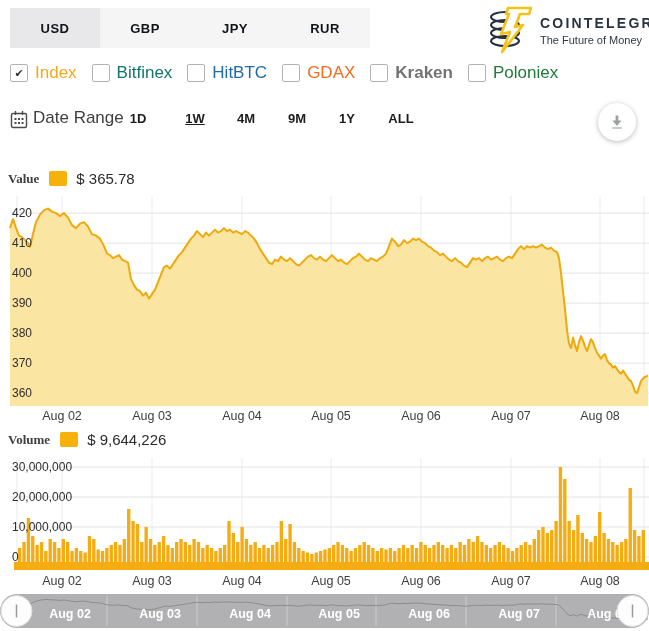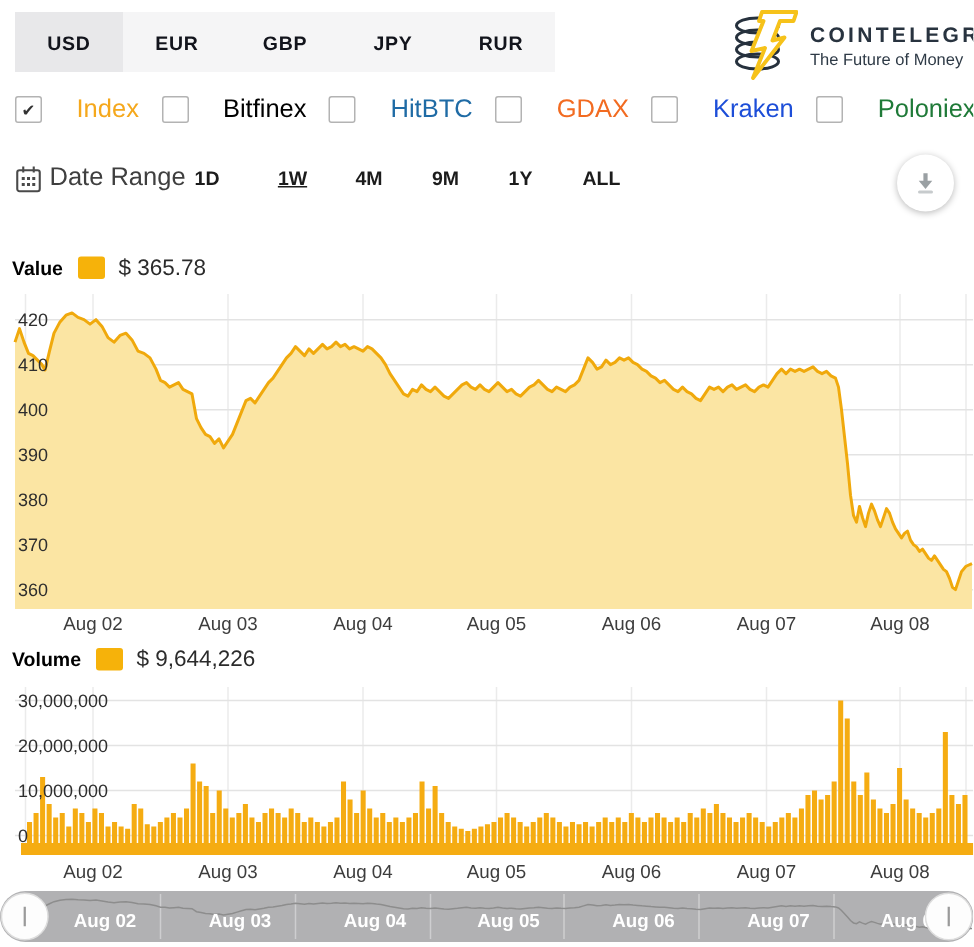--- a/index.html
+++ b/index.html
@@ -16,51 +16,50 @@
   .logo{position:absolute;left:486px;top:6px;display:flex;align-items:center;}
   .logo-text{margin-left:8px;}
   .logo-title{font-size:14px;font-weight:700;letter-spacing:2.2px;color:#28333f;}
   .logo-tagline{font-size:11px;color:#2e3a46;margin-top:3px;}
 
   
   .toggles{position:absolute;left:10px;top:63px;display:flex;align-items:center;}
   .toggle{display:flex;align-items:center;margin-right:15px;cursor:pointer;}
   .cbox{width:16px;height:16px;border:1px solid #b3b3b3;border-radius:2px;background:#fff;
         display:flex;align-items:center;justify-content:center;font-size:11px;color:#333;margin-right:7px;}
-  .toggle-label{font-size:17px;margin-left:16px;}
+  .toggle-label{font-size:17px;}
 
   
   .toolbar{position:absolute;left:10px;top:106px;height:30px;width:649px;}
   .dr-label{position:absolute;left:23px;top:2px;font-size:17px;color:#3f3f3f;}
   .cal{position:absolute;left:0;top:4px;}
   .range{position:absolute;top:5px;transform:translateX(-50%);font-size:13px;font-weight:700;color:#1c1c1c;cursor:pointer;}
   .range.selected{text-decoration:underline;}
   .dl-btn{position:absolute;left:588px;top:-3px;width:38px;height:38px;border-radius:50%;background:#fff;
           box-shadow:0 1px 5px rgba(0,0,0,.28);display:flex;align-items:center;justify-content:center;cursor:pointer;}
 
   
   .legend{position:absolute;left:8px;display:flex;align-items:center;}
-  .legend-title{font-size:13px;font-weight:700;color:#000000;}
+  .legend-title{font-size:13px;font-weight:700;color:#404040;font-family:Liberation Serif, serif;}
   .swatch{width:18px;height:15px;border-radius:2px;margin-left:10px;}
   .legend-amount{font-size:15px;color:#2b2b2b;margin-left:9px;}
 
   .xlabels{position:absolute;left:0;width:649px;height:16px;}
   .xlabels span{position:absolute;transform:translateX(-50%);font-size:12.5px;color:#3d3d3d;white-space:nowrap;}
 
   svg{display:block;}
   .chart{position:absolute;left:0;}
 </style>
 </head>
 <body>
 
 <div id="page">
 
   <div class="tabbar">
     <div class="tab selected">USD</div>
-    <div class="tab">EUR</div>
     <div class="tab">GBP</div>
     <div class="tab">JPY</div>
     <div class="tab">RUR</div>
   </div>
 
   <div class="logo">
     <svg width="46" height="48" viewBox="0 0 46 48">
       <g fill="none" stroke="#26313d" stroke-width="2">
         <ellipse cx="19" cy="11" rx="14" ry="5"></ellipse>
         <ellipse cx="19" cy="19" rx="14" ry="5"></ellipse>
@@ -75,33 +74,33 @@
     </div>
   </div>
 
   <div class="toggles">
     <div class="toggle">
       <span class="cbox">✔</span>
       <span class="toggle-label" style="color: rgb(245, 168, 28);">Index</span>
     </div>
     <div class="toggle">
       <span class="cbox"></span>
-      <span class="toggle-label" style="color: #000000;">Bitfinex</span>
+      <span class="toggle-label" style="color: #0f766e;">Bitfinex</span>
     </div>
     <div class="toggle">
       <span class="cbox"></span>
       <span class="toggle-label" style="color: rgb(31, 107, 165);">HitBTC</span>
     </div>
     <div class="toggle">
       <span class="cbox"></span>
       <span class="toggle-label" style="color: rgb(242, 107, 33);">GDAX</span>
     </div>
     <div class="toggle">
       <span class="cbox"></span>
-      <span class="toggle-label" style="color: #1d4ed8;">Kraken</span>
+      <span class="toggle-label" style="color: #737373; font-weight: bold;">Kraken</span>
     </div>
     <div class="toggle">
       <span class="cbox"></span>
       <span class="toggle-label" style="color: rgb(31, 122, 56);">Poloniex</span>
     </div>
   </div>
 
   <div class="toolbar">
     <svg class="cal" width="18" height="19" viewBox="0 0 18 19">
       <rect x="1.5" y="3.5" width="15" height="14" rx="1.5" fill="none" stroke="#4a4a4a" stroke-width="1.4"></rect>

